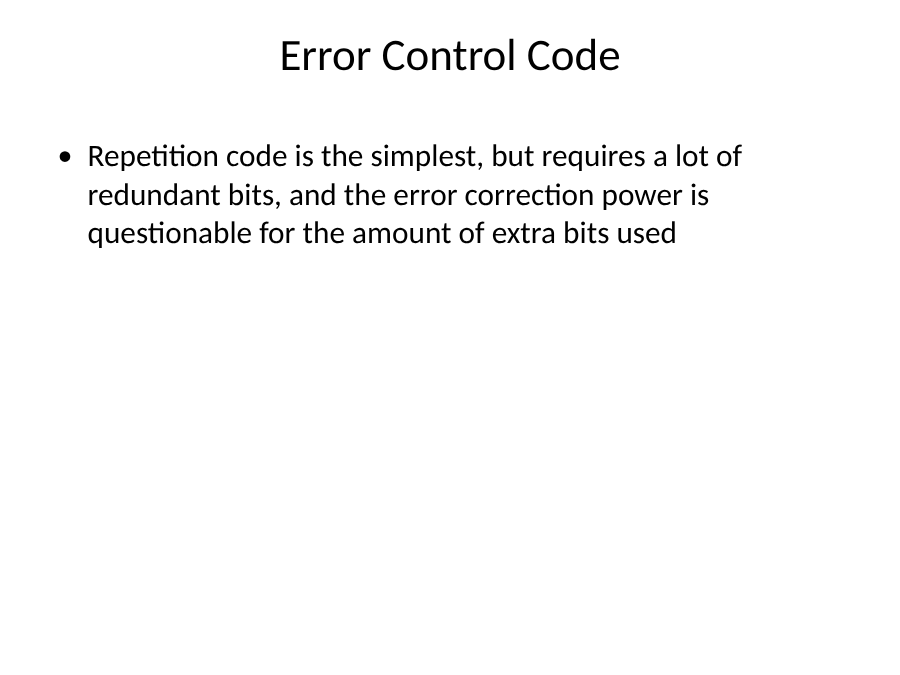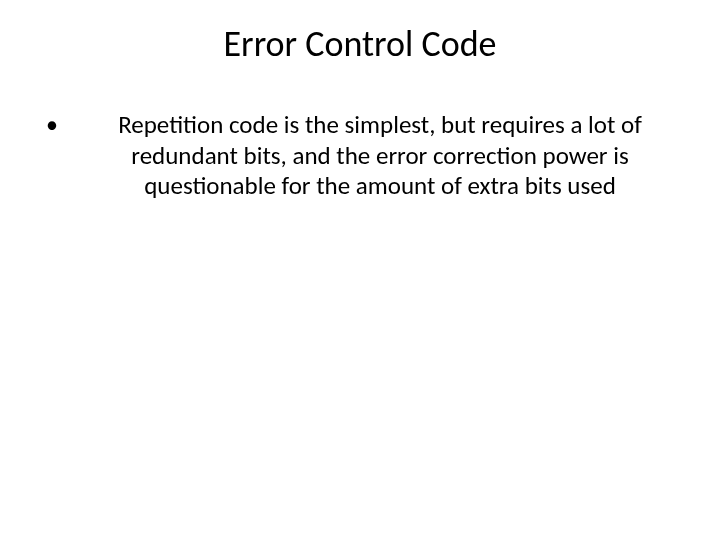--- a/index.html
+++ b/index.html
@@ -19,21 +19,20 @@
     }
     .title {
       text-align: center;
       font-size: 36px;
       font-weight: 400;
       margin-bottom: 44px;
       letter-spacing: 0px;
     }
     .content {
       padding-left: 10px;
-      text-align: center;
     }
     ul {
       list-style: none;
     }
     li {
       position: relative;
       padding-left: 30px;
       font-size: 25px;
       line-height: 1.22;
       margin-bottom: 2px;

